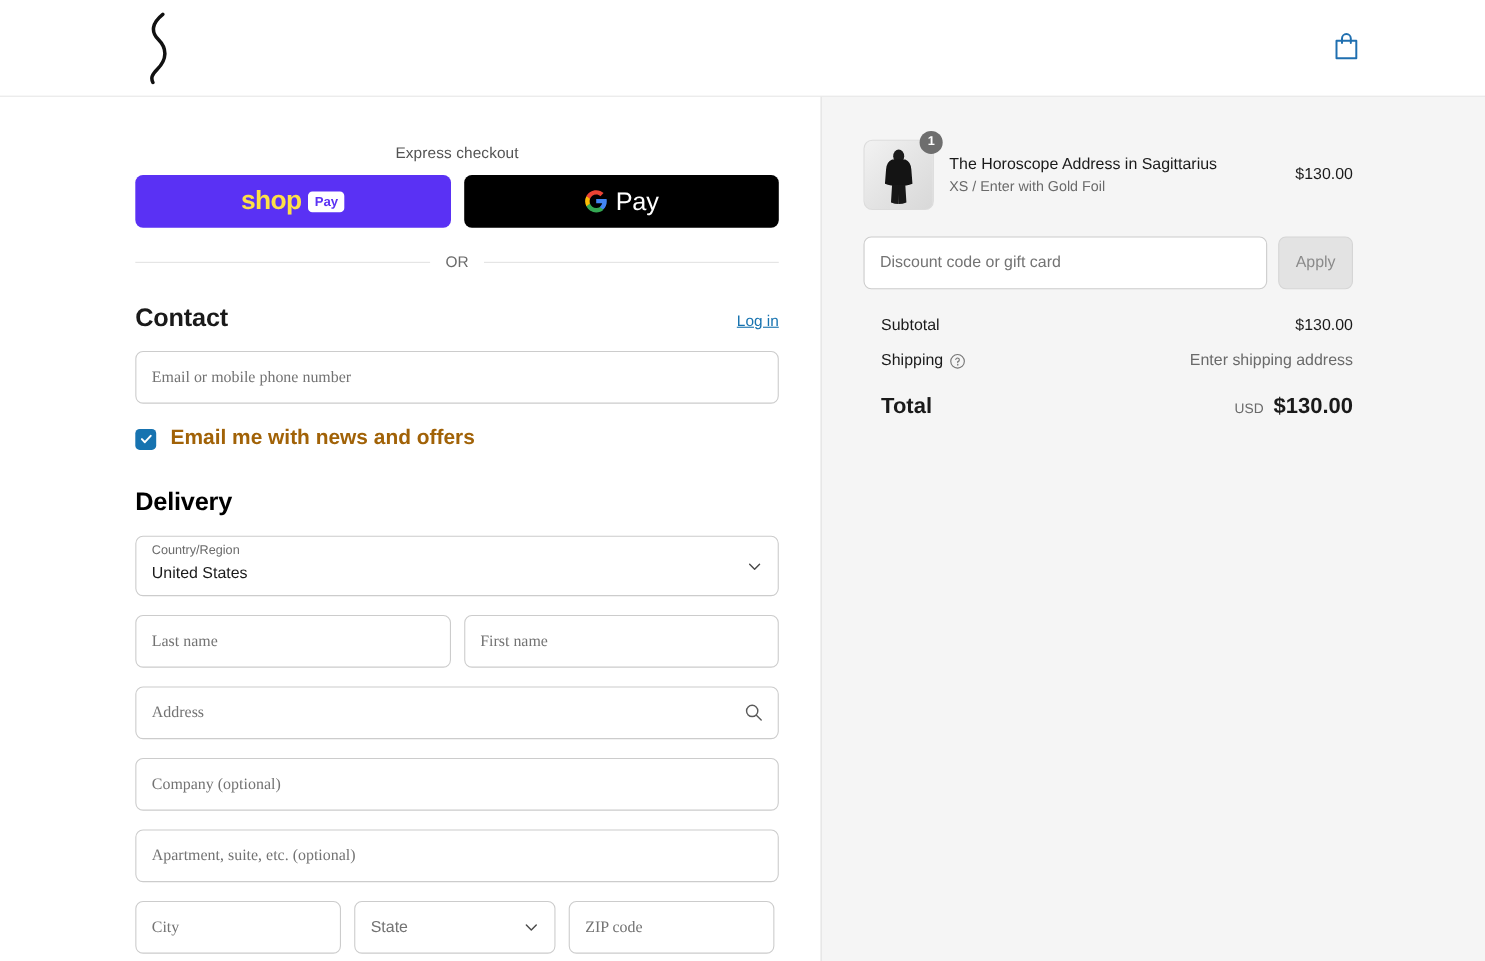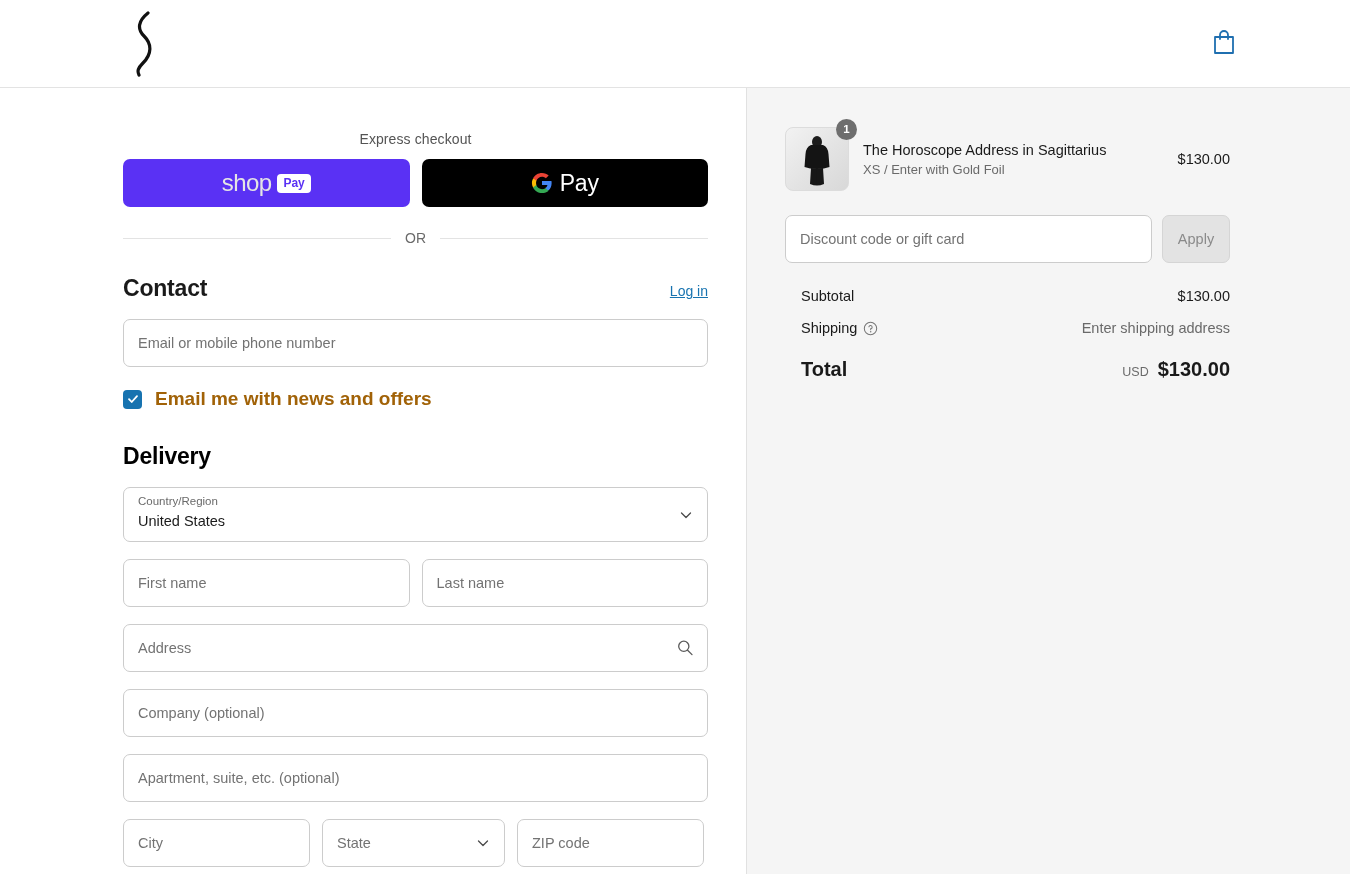--- a/index.html
+++ b/index.html
@@ -49,21 +49,21 @@
     display: flex; gap: 12px; margin-top: 12px;
   }
   .pay-btn {
     flex: 1; height: 48px; border: none; border-radius: 7px;
     display: flex; align-items: center; justify-content: center;
     cursor: pointer;
   }
   .shoppay { background: #5a31f4; }
   .gpay { background: #000000; }
   .shoppay-word {
-    color: #e5e5e5; font-size: 24px; font-weight: normal;
+    color: #fde047; font-size: 24px; font-weight: bold;
     letter-spacing: -.6px; line-height: 1;
   }
   .shoppay-badge {
     background: #ffffff; color: #5a31f4;
     font-size: 12px; font-weight: bold;
     border-radius: 4px; padding: 3px 6px 4px;
     margin-left: 6px; line-height: 1;
   }
   .gpay-word { color: #ffffff; font-size: 23px; letter-spacing: -.2px; margin-left: 7px; }
 
@@ -88,21 +88,21 @@
     position: relative;
     height: 48px; width: 100%;
     border: 1px solid #cccccc; border-radius: 7px;
     background: #ffffff;
     margin-top: 17px;
   }
   .field input {
     width: 100%; height: 100%;
     border: none; outline: none; background: transparent;
     padding: 0 14px; font-size: 14.5px; color: #1a1a1a;
-    font-family: Liberation Sans, sans-serif;
+    font-family: Liberation Serif, serif;
     border-radius: 7px;
   }
   .field input::placeholder { color: #737373; }
   .field .trail-icon {
     position: absolute; right: 13px; top: 50%; transform: translateY(-50%);
     width: 18px; height: 18px; cursor: pointer;
   }
 
   .checkbox-row {
     display: flex; align-items: center; gap: 13px;
@@ -292,24 +292,24 @@
       <div class="select-field">
         <span class="select-float-label">Country/Region</span>
         <span class="select-value">United States</span>
         <svg class="chevron" viewBox="0 0 14 14">
           <path d="M2.5 5 L7 9.5 L11.5 5" fill="none" stroke="#4a4a4a" stroke-width="1.3" stroke-linecap="round" stroke-linejoin="round"></path>
         </svg>
       </div>
 
       <div class="row2">
         <div class="field">
+          <input type="text" placeholder="Last name" style="">
+        </div>
+        <div class="field">
           <input type="text" placeholder="First name" style="">
-        </div>
-        <div class="field">
-          <input type="text" placeholder="Last name" style="">
         </div>
       </div>
 
       <div class="field">
         <input type="text" placeholder="Address" style="">
         <svg class="trail-icon" viewBox="0 0 18 18">
           <circle cx="7.8" cy="7.3" r="5.1" fill="none" stroke="#5a5a5a" stroke-width="1.3"></circle>
           <path d="M11.6 11.3 L16 15.6" stroke="#5a5a5a" stroke-width="1.3" stroke-linecap="round"></path>
         </svg>
       </div>

